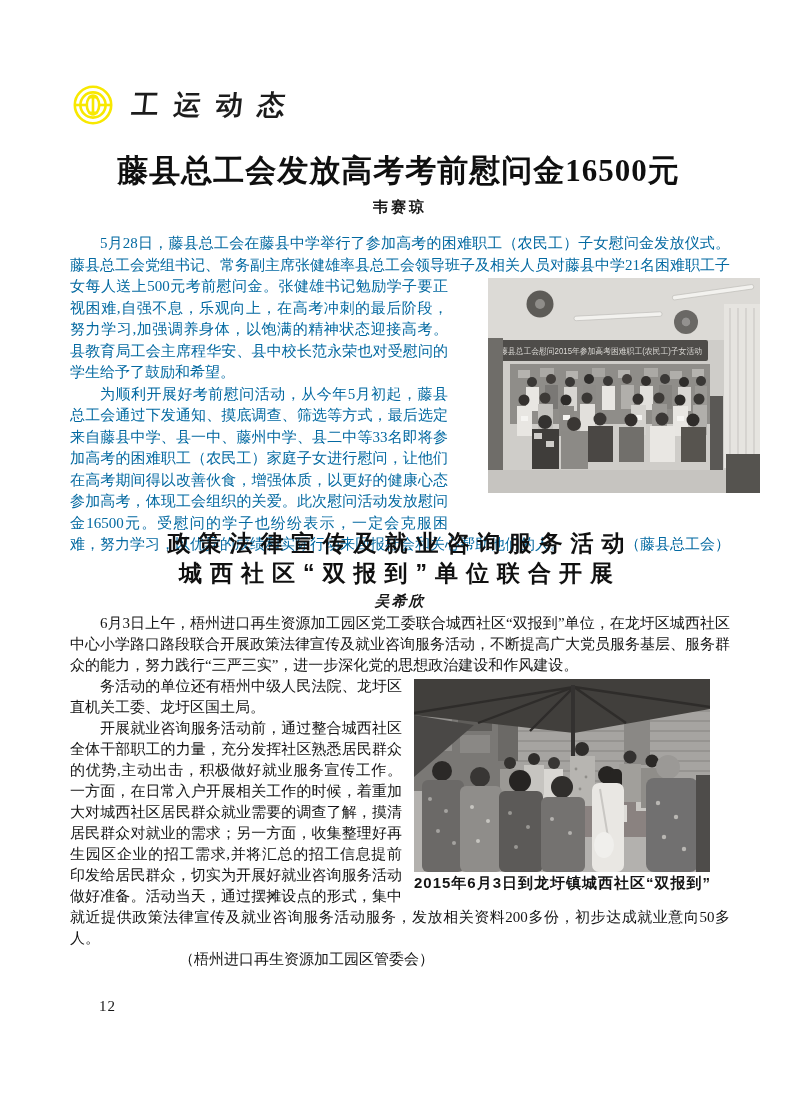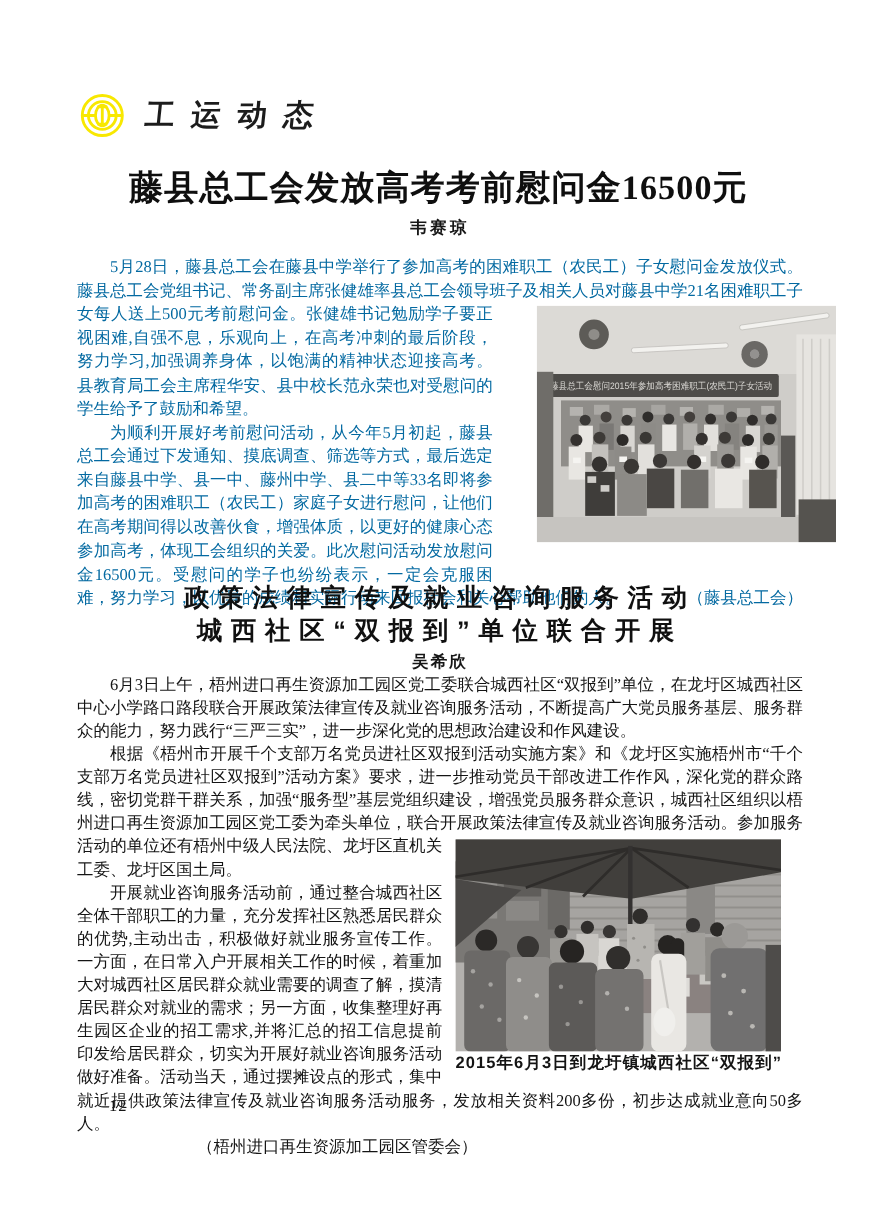--- a/index.html
+++ b/index.html
@@ -26,21 +26,21 @@
   #article1-body{position:absolute;left:70px;top:233px;width:660px;
     font-size:15px;line-height:21.5px;text-align:justify;color:#0369a1;}
   #article1-body p{margin:0;text-indent:2em;}
   .photo1-float{float:right;width:272px;height:215px;margin:2px 0 26px 10px;}
   .attr-right{float:right;font-weight:normal;}
   
   #title2{position:absolute;left:0;top:528px;width:800px;text-align:center;
     font-family:"Liberation Sans","DejaVu Sans",sans-serif;
     font-size:23px;font-weight:bold;letter-spacing:8px;line-height:30px;color:#101010;}
   #author2{position:absolute;left:0;top:592px;width:800px;text-align:center;
-    font-family:"Liberation Sans","DejaVu Sans",sans-serif;font-size:15px;font-weight:bold;letter-spacing:2px;}
+    font-family:"Liberation Sans","DejaVu Sans",sans-serif;font-size:15px;font-weight:bold;letter-spacing:2px;font-style:italic;}
   #article2-body{position:absolute;left:70px;top:613px;width:660px;
     font-size:15px;line-height:21px;text-align:justify;color:#141414;}
   #article2-body p{margin:0;text-indent:2em;}
   .photo2-float{float:right;width:316px;margin:3px 0 4px 12px;}
   .photo2-float svg{display:block;width:296px;height:193px;}
   .photo2-caption{
     font-family:"Liberation Sans","DejaVu Sans",sans-serif;
     font-size:15px;font-weight:bold;text-align:center;margin-top:3px;letter-spacing:1px;
     text-indent:0;
   }
@@ -185,21 +185,21 @@
     <div>政策法律宣传及就业咨询服务活动</div>
     <div>城西社区“双报到”单位联合开展</div>
   </div>
   <div id="author2">吴希欣</div>
 
   <div id="article2-body">
     <p>
       <span>6月3日上午，梧州进口再生资源加工园区党工委联合城西社区“双报到”单位，在龙圩区城西社区中心小学路口路段联合开展政策法律宣传及就业咨询服务活动，不断提高广大党员服务基层、服务群众的能力，努力践行“三严三实”，进一步深化党的思想政治建设和作风建设。</span>
     </p>
     <p>
-      <span>根据《梧州市开展千个支部万名党员进社区双报到活动实施方案》和《龙圩区实施梧州市“千个支部万名党员进社区双报到”活动方案》要求，进一步推动党员干部改进工作作风，深化党的群众路线，密切党群干群关系，加强“服务型”基层党组织建设，增强党员服务群众意识，城西社区组织以梧州进口再生资源加工园区党工委为牵头单位，联合开展政策法律宣传及就业咨询服务活动。参加服</span><span class="photo2-float"><svg viewBox="0 0 296 193">
+      <span class="photo2-float"><svg viewBox="0 0 296 193">
         <rect x="0" y="0" width="296" height="193" fill="#b3b1ae"></rect>
 
         <rect x="96" y="14" width="200" height="100" fill="#a6a4a1"></rect>
         <path d="M96,22 h200 M96,32 h200 M96,42 h200 M96,52 h200 M96,62 h200 M96,72 h200 M96,82 h200 M96,92 h200 M96,102 h200" stroke="#918f8c" stroke-width="1.6" fill="none"></path>
         <rect x="210" y="16" width="26" height="70" fill="#8a8885"></rect>
 
         <rect x="0" y="20" width="96" height="92" fill="#7a7875"></rect>
         <rect x="8" y="38" width="30" height="34" fill="#918f8c"></rect>
         <rect x="44" y="30" width="34" height="22" fill="#5f5d5a"></rect>
         <rect x="46" y="56" width="30" height="18" fill="#8a8885"></rect>

